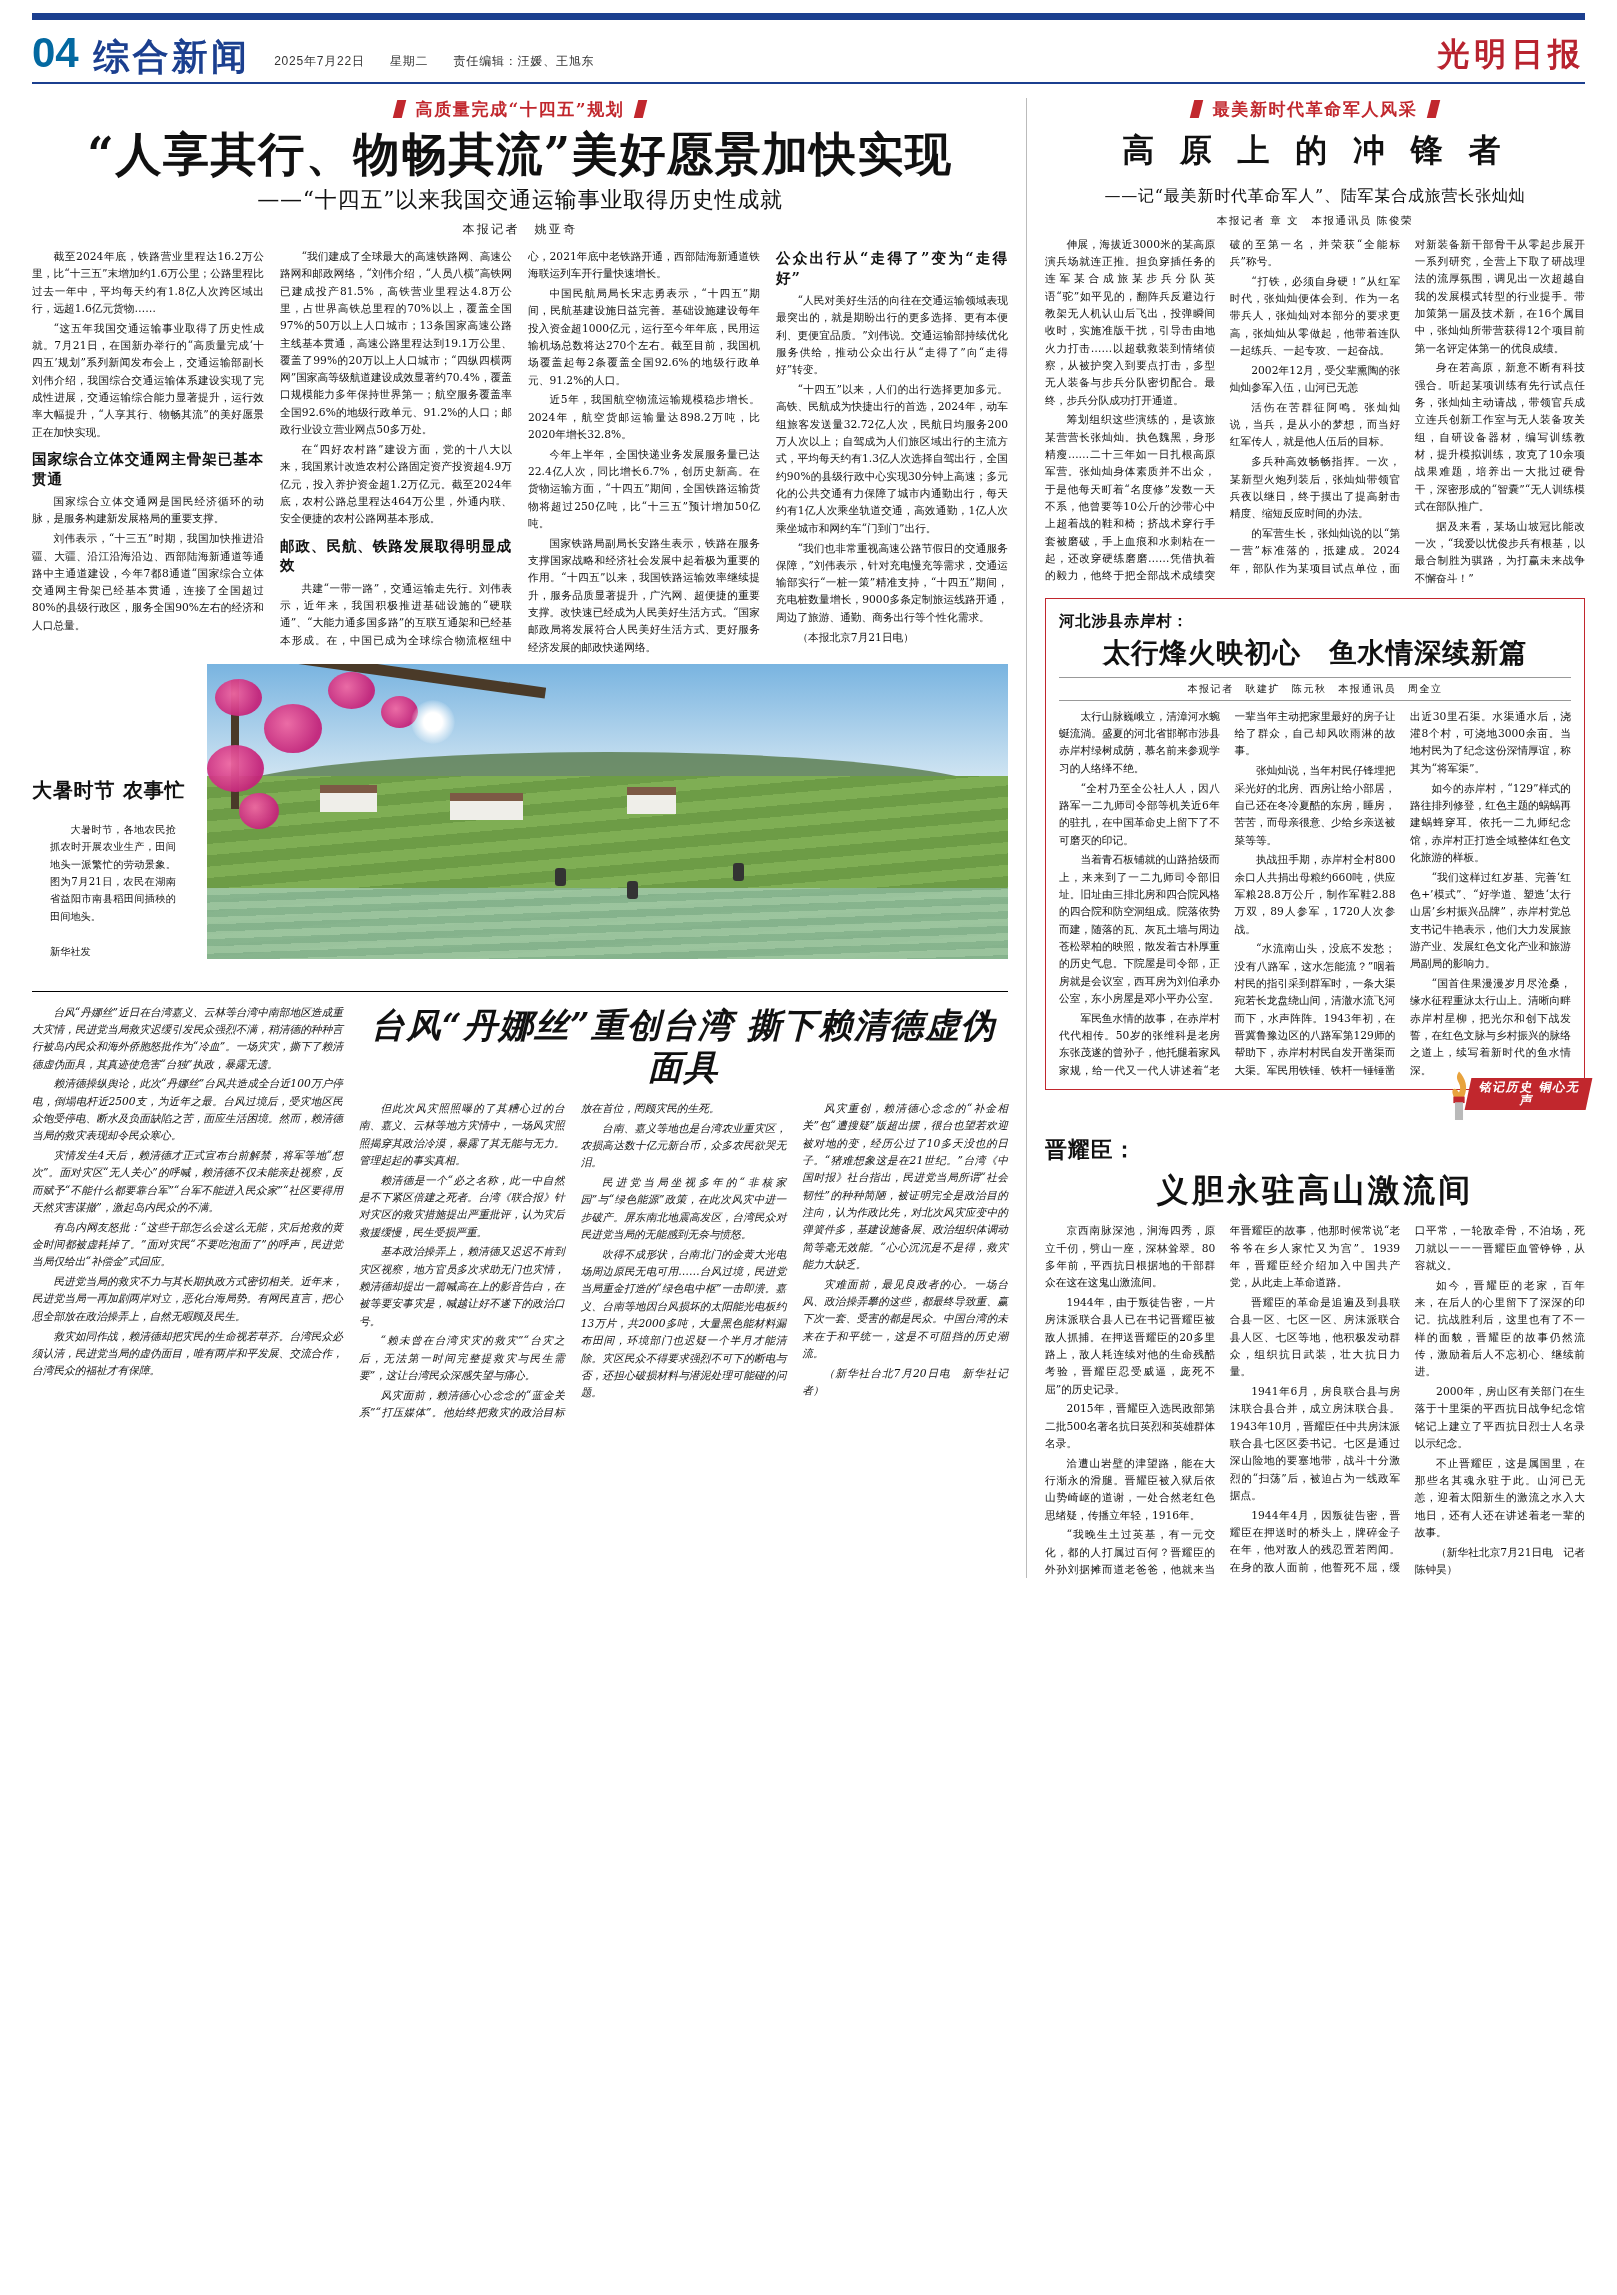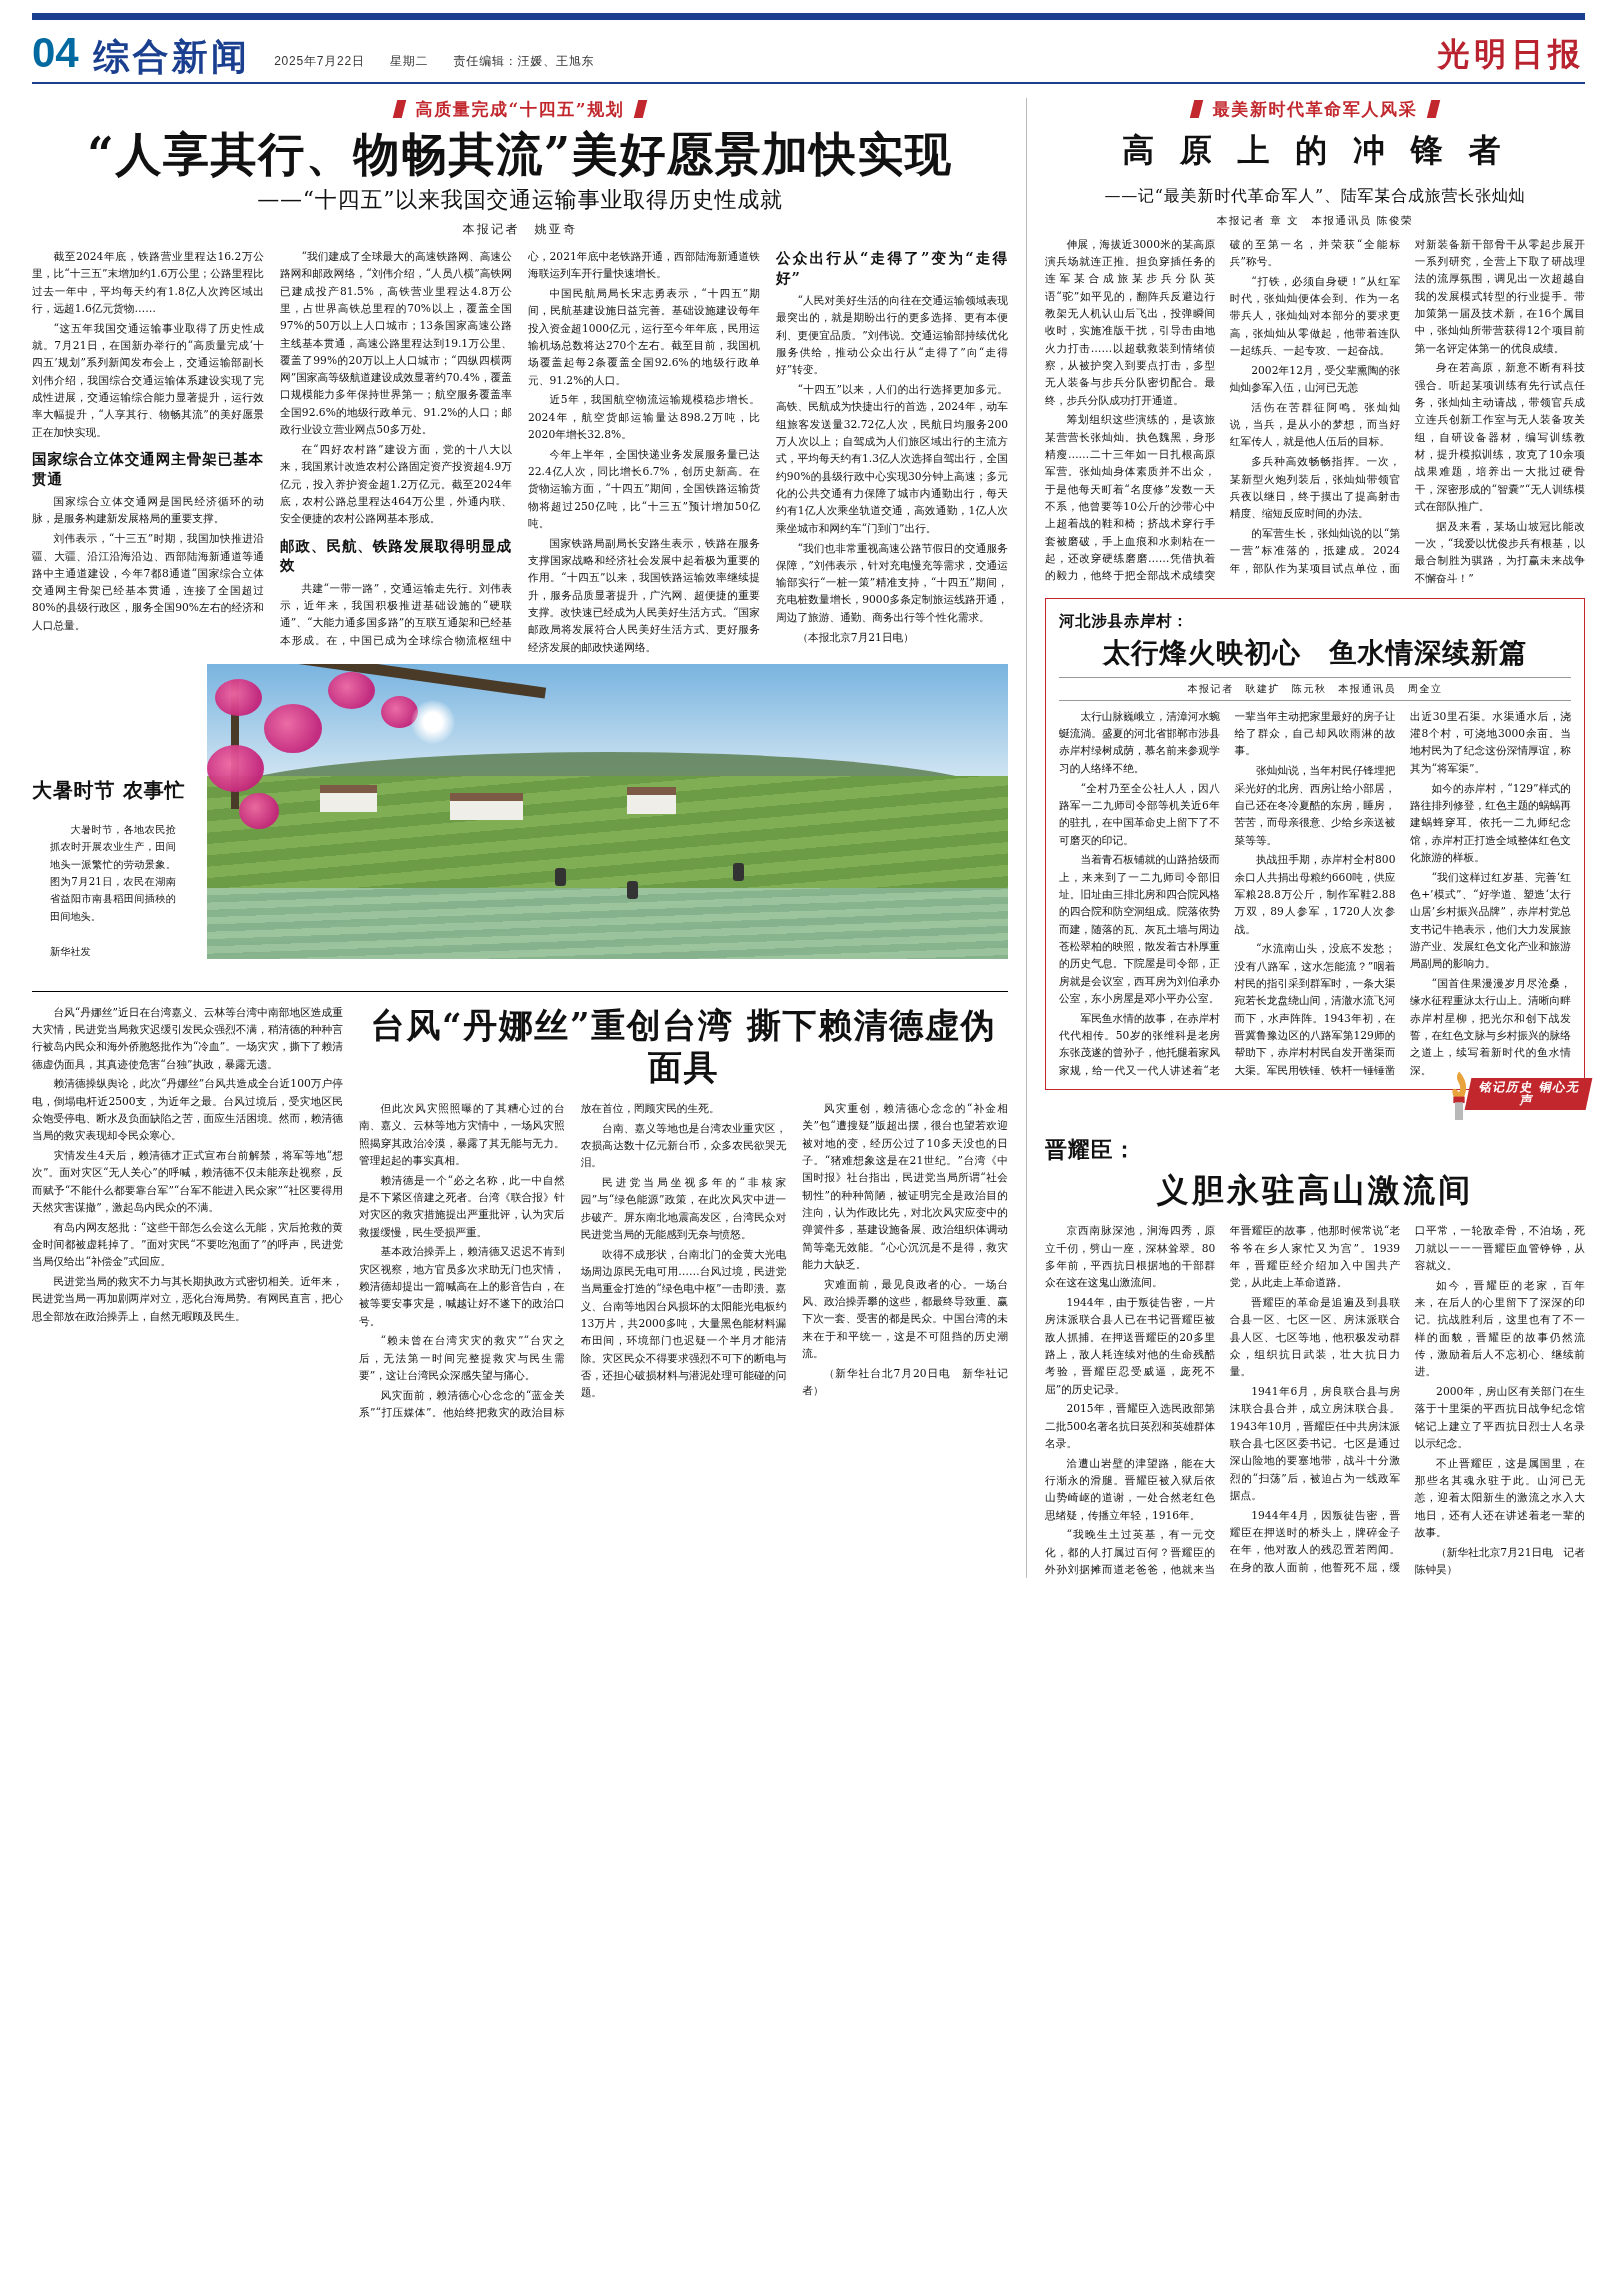--- a/index.html
+++ b/index.html
@@ -87,21 +87,21 @@
     background:repeating-linear-gradient(178deg,#9fc7a6 0 7.3px,#88b594 7.3px 14.6px); opacity:.9;}
   .ph-house { position:absolute; width:57px; height:27.5px; background:#efeee9; border-top:8px solid #7d5a45; }
   .ph-blossom { position:absolute; width:47px; height:37px; border-radius:50%;
     background:radial-gradient(circle at 40% 40%, #ef67a2, #c4247a 70%); opacity:.95; }
   .ph-branch { position:absolute; background:#4a3a28; }
   .ph-sun { position:absolute; width:44px; height:44px; border-radius:50%;
     background:radial-gradient(circle,#ffffff 0 30%, rgba(255,255,255,.2) 65%, transparent 72%); }
   .ph-person { position:absolute; width:10.5px; height:18px; background:#333; border-radius:3.2px; }
 
   
-  .lower { display:flex; gap:16px; margin-top:13px; border-top:0.8px solid #000; padding-top:11.3px; }
+  .lower { display:flex; gap:16px; margin-top:13px; border-top:0.8px solid #000; padding-top:11.3px;font-style:italic; }
   .lower-left { width:311px; font-size:10.7px; line-height:1.62; text-align:justify; }
   .lower-left p { margin:0 0 2.4px 0; text-indent:2em; }
   .lower-right { flex:1; }
   h2.sec-head {
     text-align:center; font-size:34px; font-weight:bold; line-height:1.25; letter-spacing:1.6px;
     margin:0 0 11.3px 0;
   }
   .cols3 { column-count:3; column-gap:16px; font-size:10.7px; line-height:1.62; text-align:justify; }
   .cols3 p { margin:0 0 2.4px 0; text-indent:2em; }
 
@@ -213,20 +213,21 @@
         </div>
       </div>
 
       <div class="lower">
         <div class="lower-left">
           <p>台风“丹娜丝”近日在台湾嘉义、云林等台湾中南部地区造成重大灾情，民进党当局救灾迟缓引发民众强烈不满，稍清德的种种言行被岛内民众和海外侨胞怒批作为“冷血”。一场灾灾，撕下了赖清德虚伪面具，其真迹使危害“台独”执政，暴露无遗。</p>
           <p>赖清德操纵舆论，此次“丹娜丝”台风共造成全台近100万户停电，倒塌电杆近2500支，为近年之最。台风过境后，受灾地区民众饱受停电、断水及负面缺陷之苦，面应生活困境。然而，赖清德当局的救灾表现却令民众寒心。</p>
           <p>灾情发生4天后，赖清德才正式宣布台前解禁，将军等地“想次”。面对灾区“无人关心”的呼喊，赖清德不仅未能亲赴视察，反而赋予“不能什么都要靠台军”“台军不能进入民众家”“社区要得用天然灾害谋撤”，激起岛内民众的不满。</p>
           <p>有岛内网友怒批：“这些干部怎么会这么无能，灾后抢救的黄金时间都被虚耗掉了。”面对灾民“不要吃泡面了”的呼声，民进党当局仅给出“补偿金”式回应。</p>
           <p>民进党当局的救灾不力与其长期执政方式密切相关。近年来，民进党当局一再加剧两岸对立，恶化台海局势。有网民直言，把心思全部放在政治操弄上，自然无暇顾及民生。</p>
+          <p>救灾如同作战，赖清德却把灾民的生命视若草芥。台湾民众必须认清，民进党当局的虚伪面目，唯有两岸和平发展、交流合作，台湾民众的福祉才有保障。</p>
         </div>
         <div class="lower-right">
           <h2 class="sec-head">台风“丹娜丝”重创台湾
 撕下赖清德虚伪面具</h2>
           <div class="cols3">
             <p>但此次风灾照照曝的了其糟心过的台南、嘉义、云林等地方灾情中，一场风灾照照揭穿其政治冷漠，暴露了其无能与无力。管理起起的事实真相。</p>
             <p>赖清德是一个“必之名称，此一中自然是不下紧区倍建之死者。台湾《联合报》针对灾区的救灾措施提出严重批评，认为灾后救援缓慢，民生受损严重。</p>
             <p>基本政治操弄上，赖清德又迟迟不肯到灾区视察，地方官员多次求助无门也灾情，赖清德却提出一篇喊高在上的影音告白，在被等要安事灾是，喊越让好不遂下的政治口号。</p>
             <p>“赖未曾在台湾灾灾的救灾”“台灾之后，无法第一时间完整提救灾与民生需要”，这让台湾民众深感失望与痛心。</p>
             <p>风灾面前，赖清德心心念念的“蓝金关系”“打压媒体”。他始终把救灾的政治目标放在首位，罔顾灾民的生死。</p>

